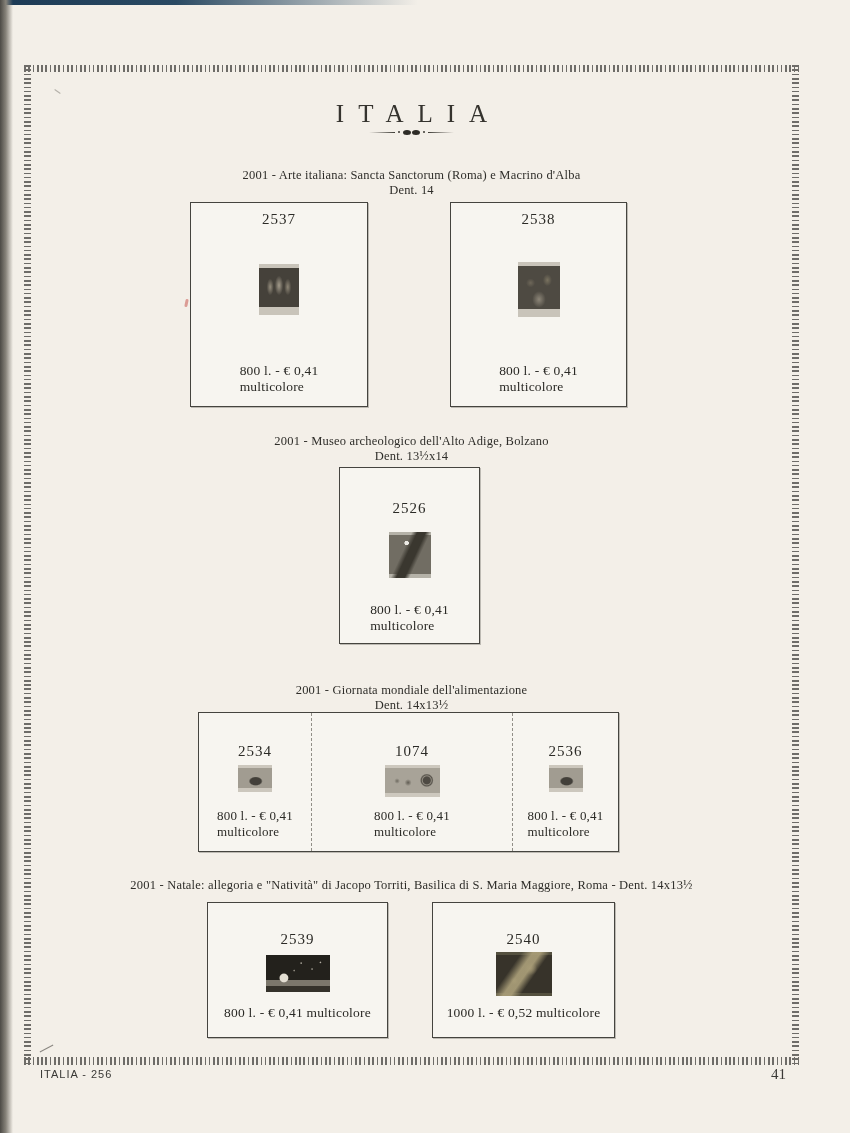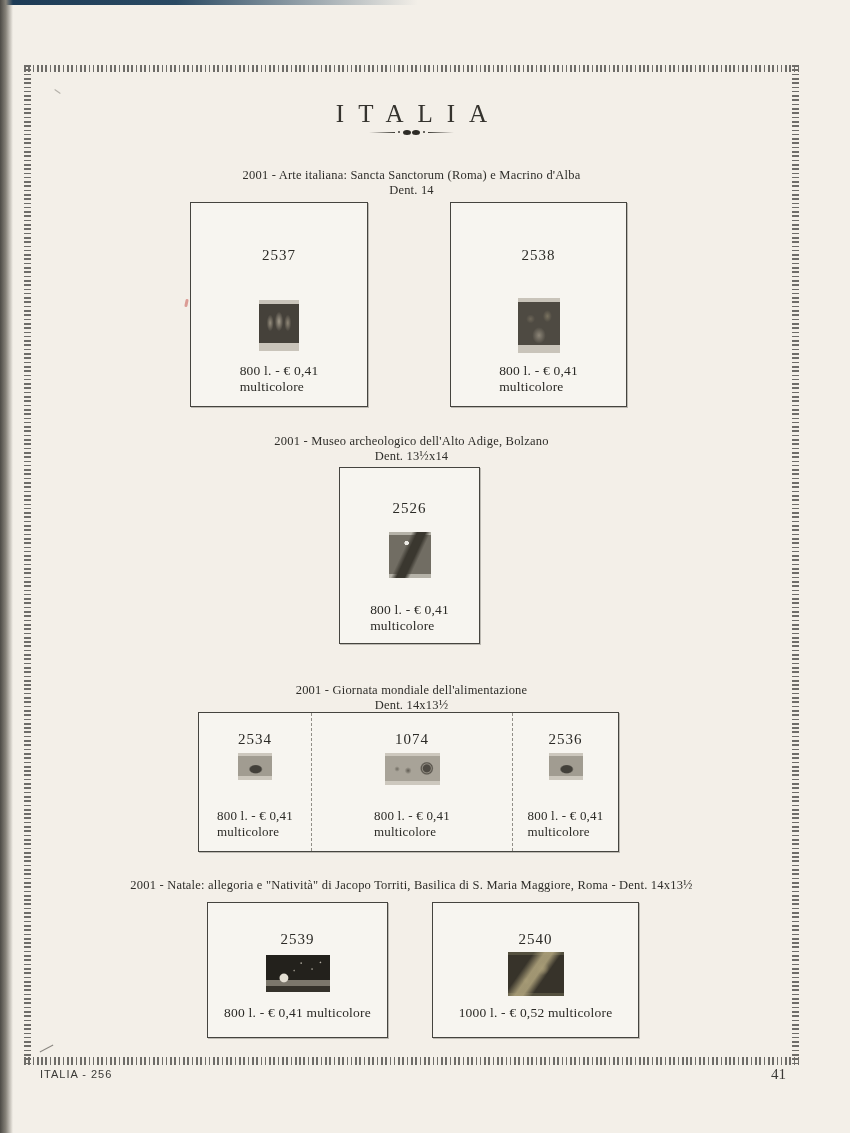--- a/index.html
+++ b/index.html
@@ -39,28 +39,28 @@
 
   .heading{position:absolute;left:24px;width:775px;text-align:center;
     font-size:12.5px;line-height:14.5px;letter-spacing:0.2px;color:#2e2d29;}
 
   .box{position:absolute;background:#f7f5f0;border:1px solid #45443f;
     box-shadow:1px 1px 0 rgba(90,88,80,0.35);
     display:flex;flex-direction:column;align-items:center;}
   .num{font-size:15px;letter-spacing:1px;color:#2b2a26;}
   .price{margin-top:auto;text-align:left;font-size:13.5px;line-height:16px;letter-spacing:0.2px;}
 
-  .row1 .num{margin-top:44px;text-align:right;}   .row1 .price{margin-bottom:11px;}
+  .row1 .num{margin-top:8px;text-align:right;}   .row1 .price{margin-bottom:11px;}
   .single .num{margin-top:32px;} .single .price{margin-bottom:9px;}
   .row4 .num{margin-top:28px;}   .row4 .price{margin-bottom:16px;}
 
   .wide{flex-direction:row;align-items:stretch;padding:0;}
   .comp{display:flex;flex-direction:column;align-items:center;height:100%;}
   .comp+.comp{border-left:1px dashed #918e87;}
-  .wide .num{margin-top:18px;}
+  .wide .num{margin-top:30px;}
   .wide .price{margin-bottom:11px;font-size:13px;}
 
   .stamp{flex:0 0 auto;}
   .s2537{width:40px;height:51px;margin-top:36px;background:
     radial-gradient(ellipse 5px 12px at 28% 45%,#958d7d,rgba(0,0,0,0) 70%),
     radial-gradient(ellipse 6px 14px at 50% 42%,#a49c8c,rgba(0,0,0,0) 70%),
     radial-gradient(ellipse 5px 12px at 72% 45%,#8f8777,rgba(0,0,0,0) 70%),
     linear-gradient(to bottom,#c9c4ba 0 4px,#45413a 4px 43px,#c9c4ba 43px 100%);}
   .s2538{width:42px;height:55px;margin-top:34px;background:
     radial-gradient(ellipse 9px 11px at 50% 68%,#8d8678,rgba(0,0,0,0) 75%),
@@ -204,21 +204,21 @@
   </div>
 
   <div class="box row4" style="left:207px;top:902px;width:181px;height:136px">
     <div class="num">2539</div>
     <div class="stamp s2539"></div>
     <div class="price">
       <div>800 l. - € 0,41 multicolore</div>
     </div>
   </div>
 
-  <div class="box row4" style="left:432px;top:902px;width:207px;height:136px">
+  <div class="box row4" style="left:432px;top:902px;width:183px;height:136px">
     <div class="num">2540</div>
     <div class="stamp s2540"></div>
     <div class="price">
       <div>1000 l. - € 0,52 multicolore</div>
     </div>
   </div>
 
   <div class="footer-left">ITALIA - 256</div>
   <div class="page-num">41</div>
 

